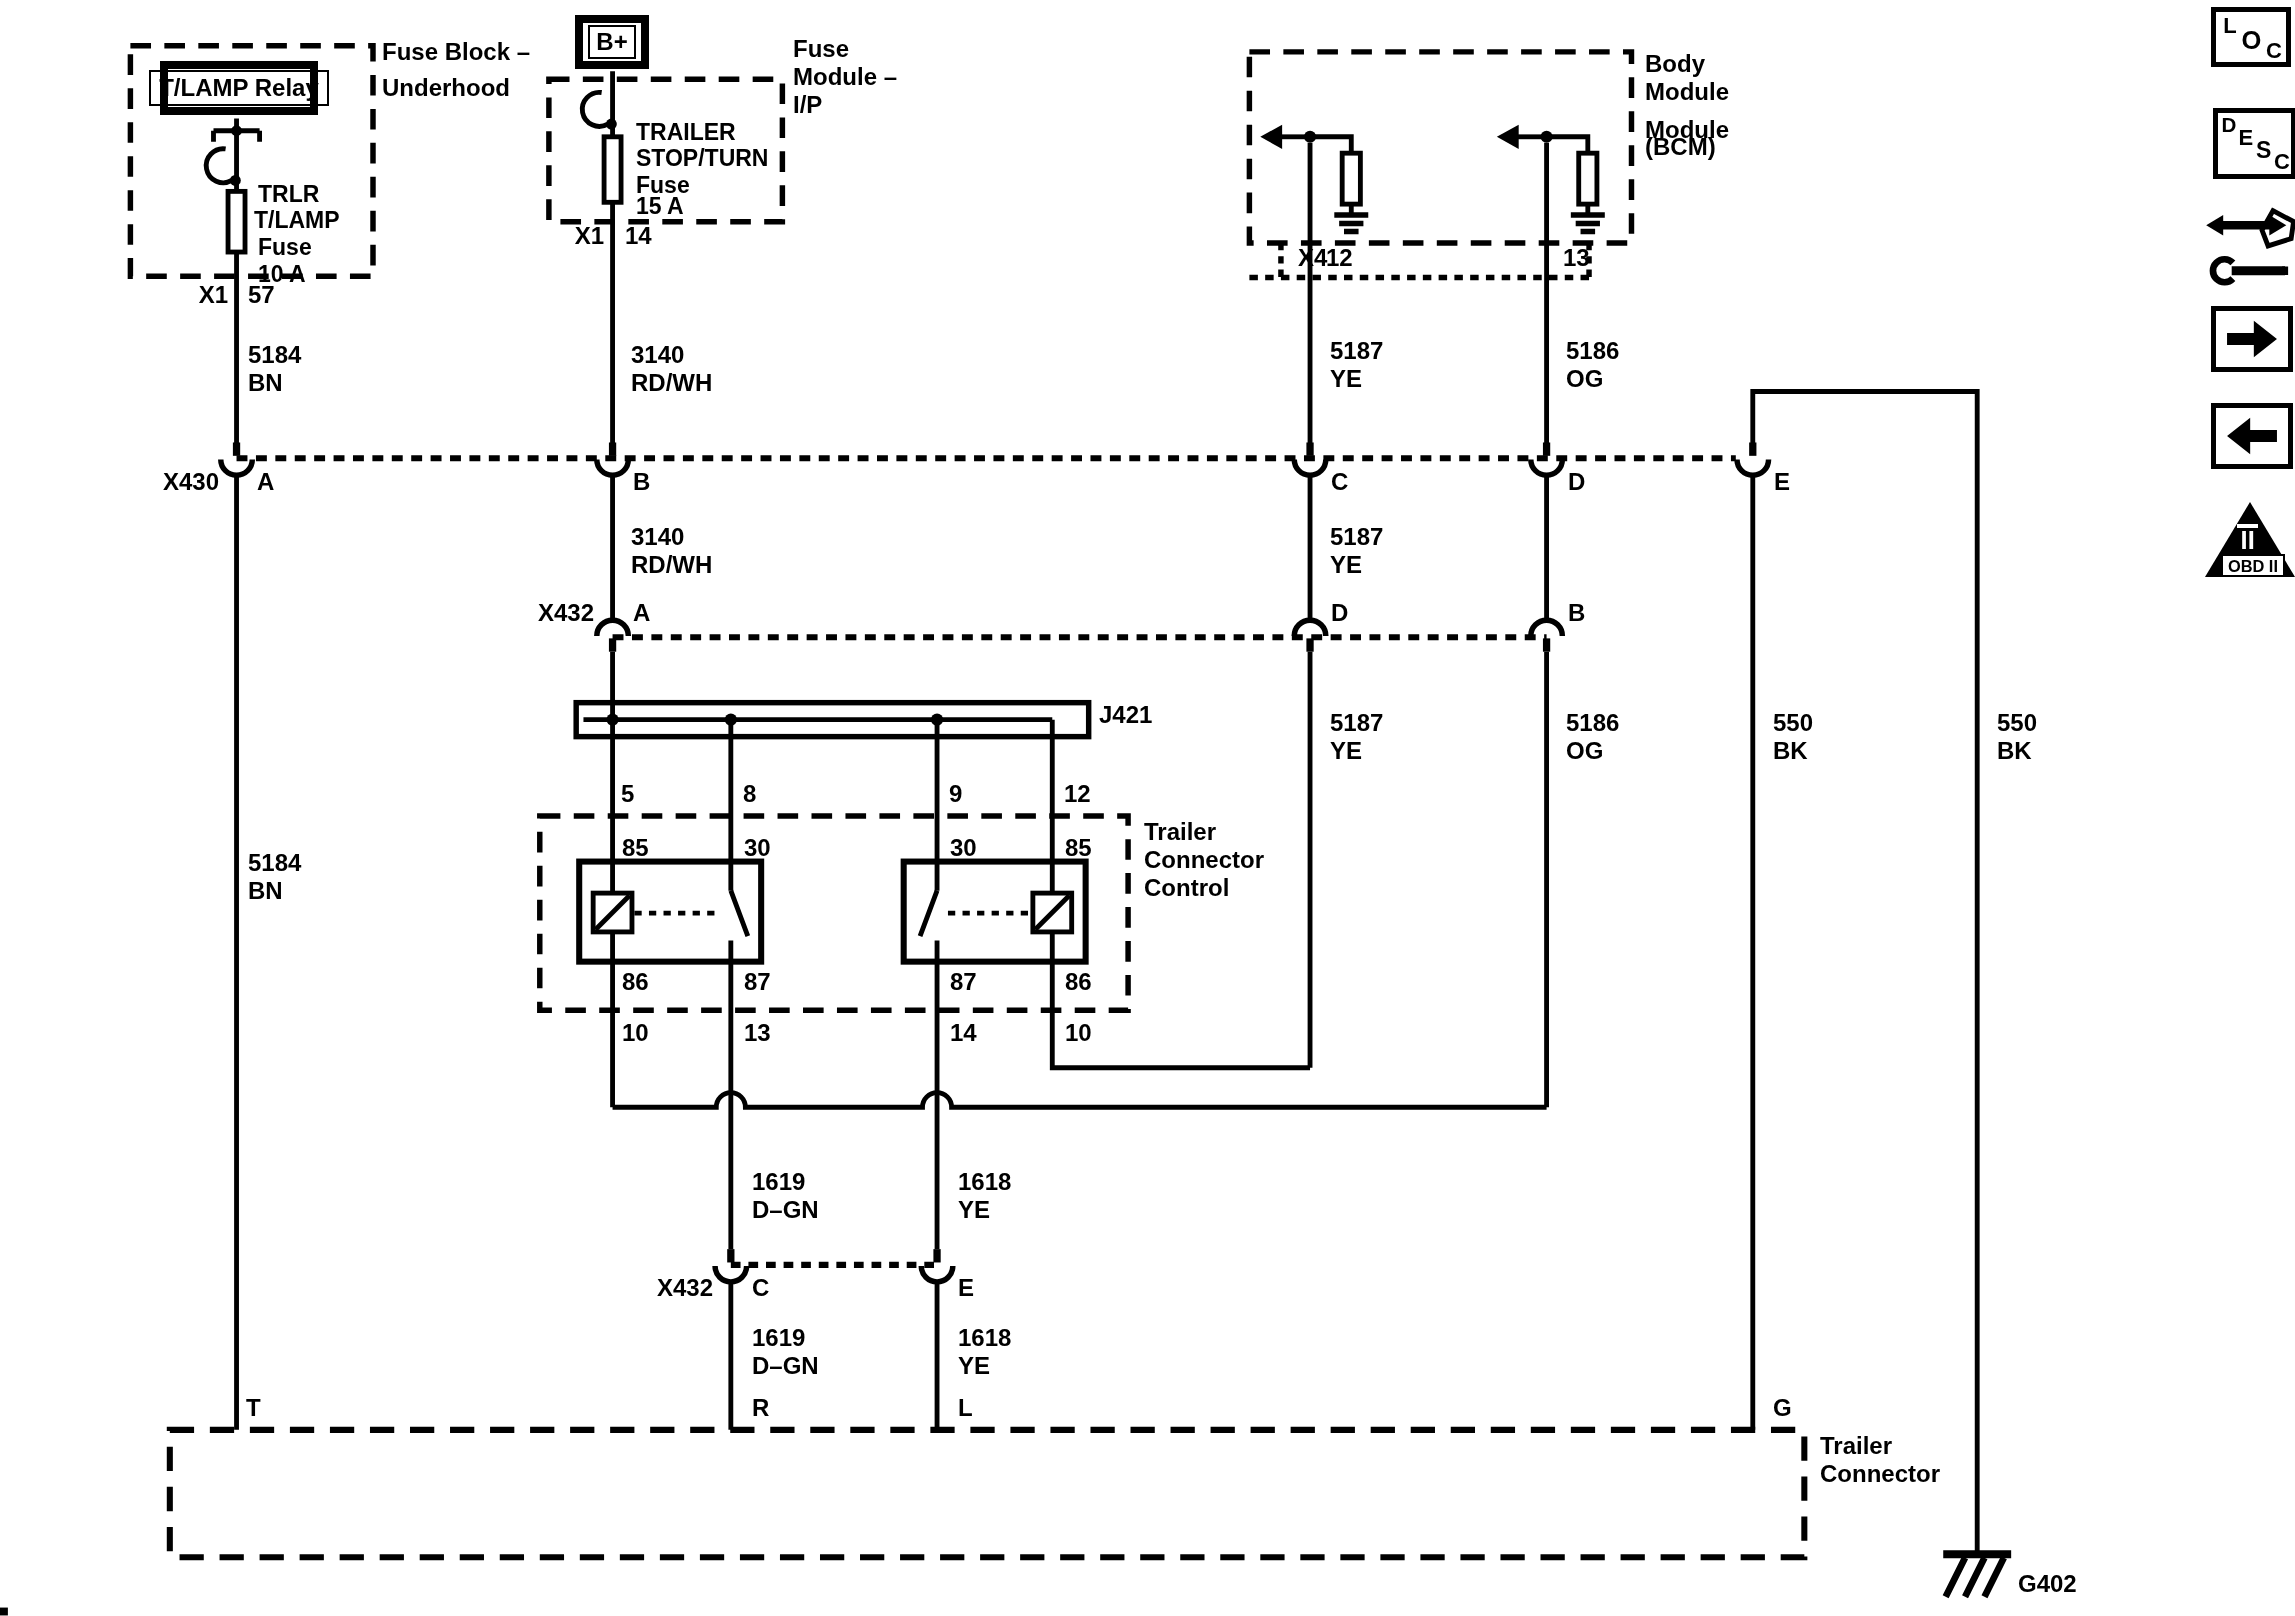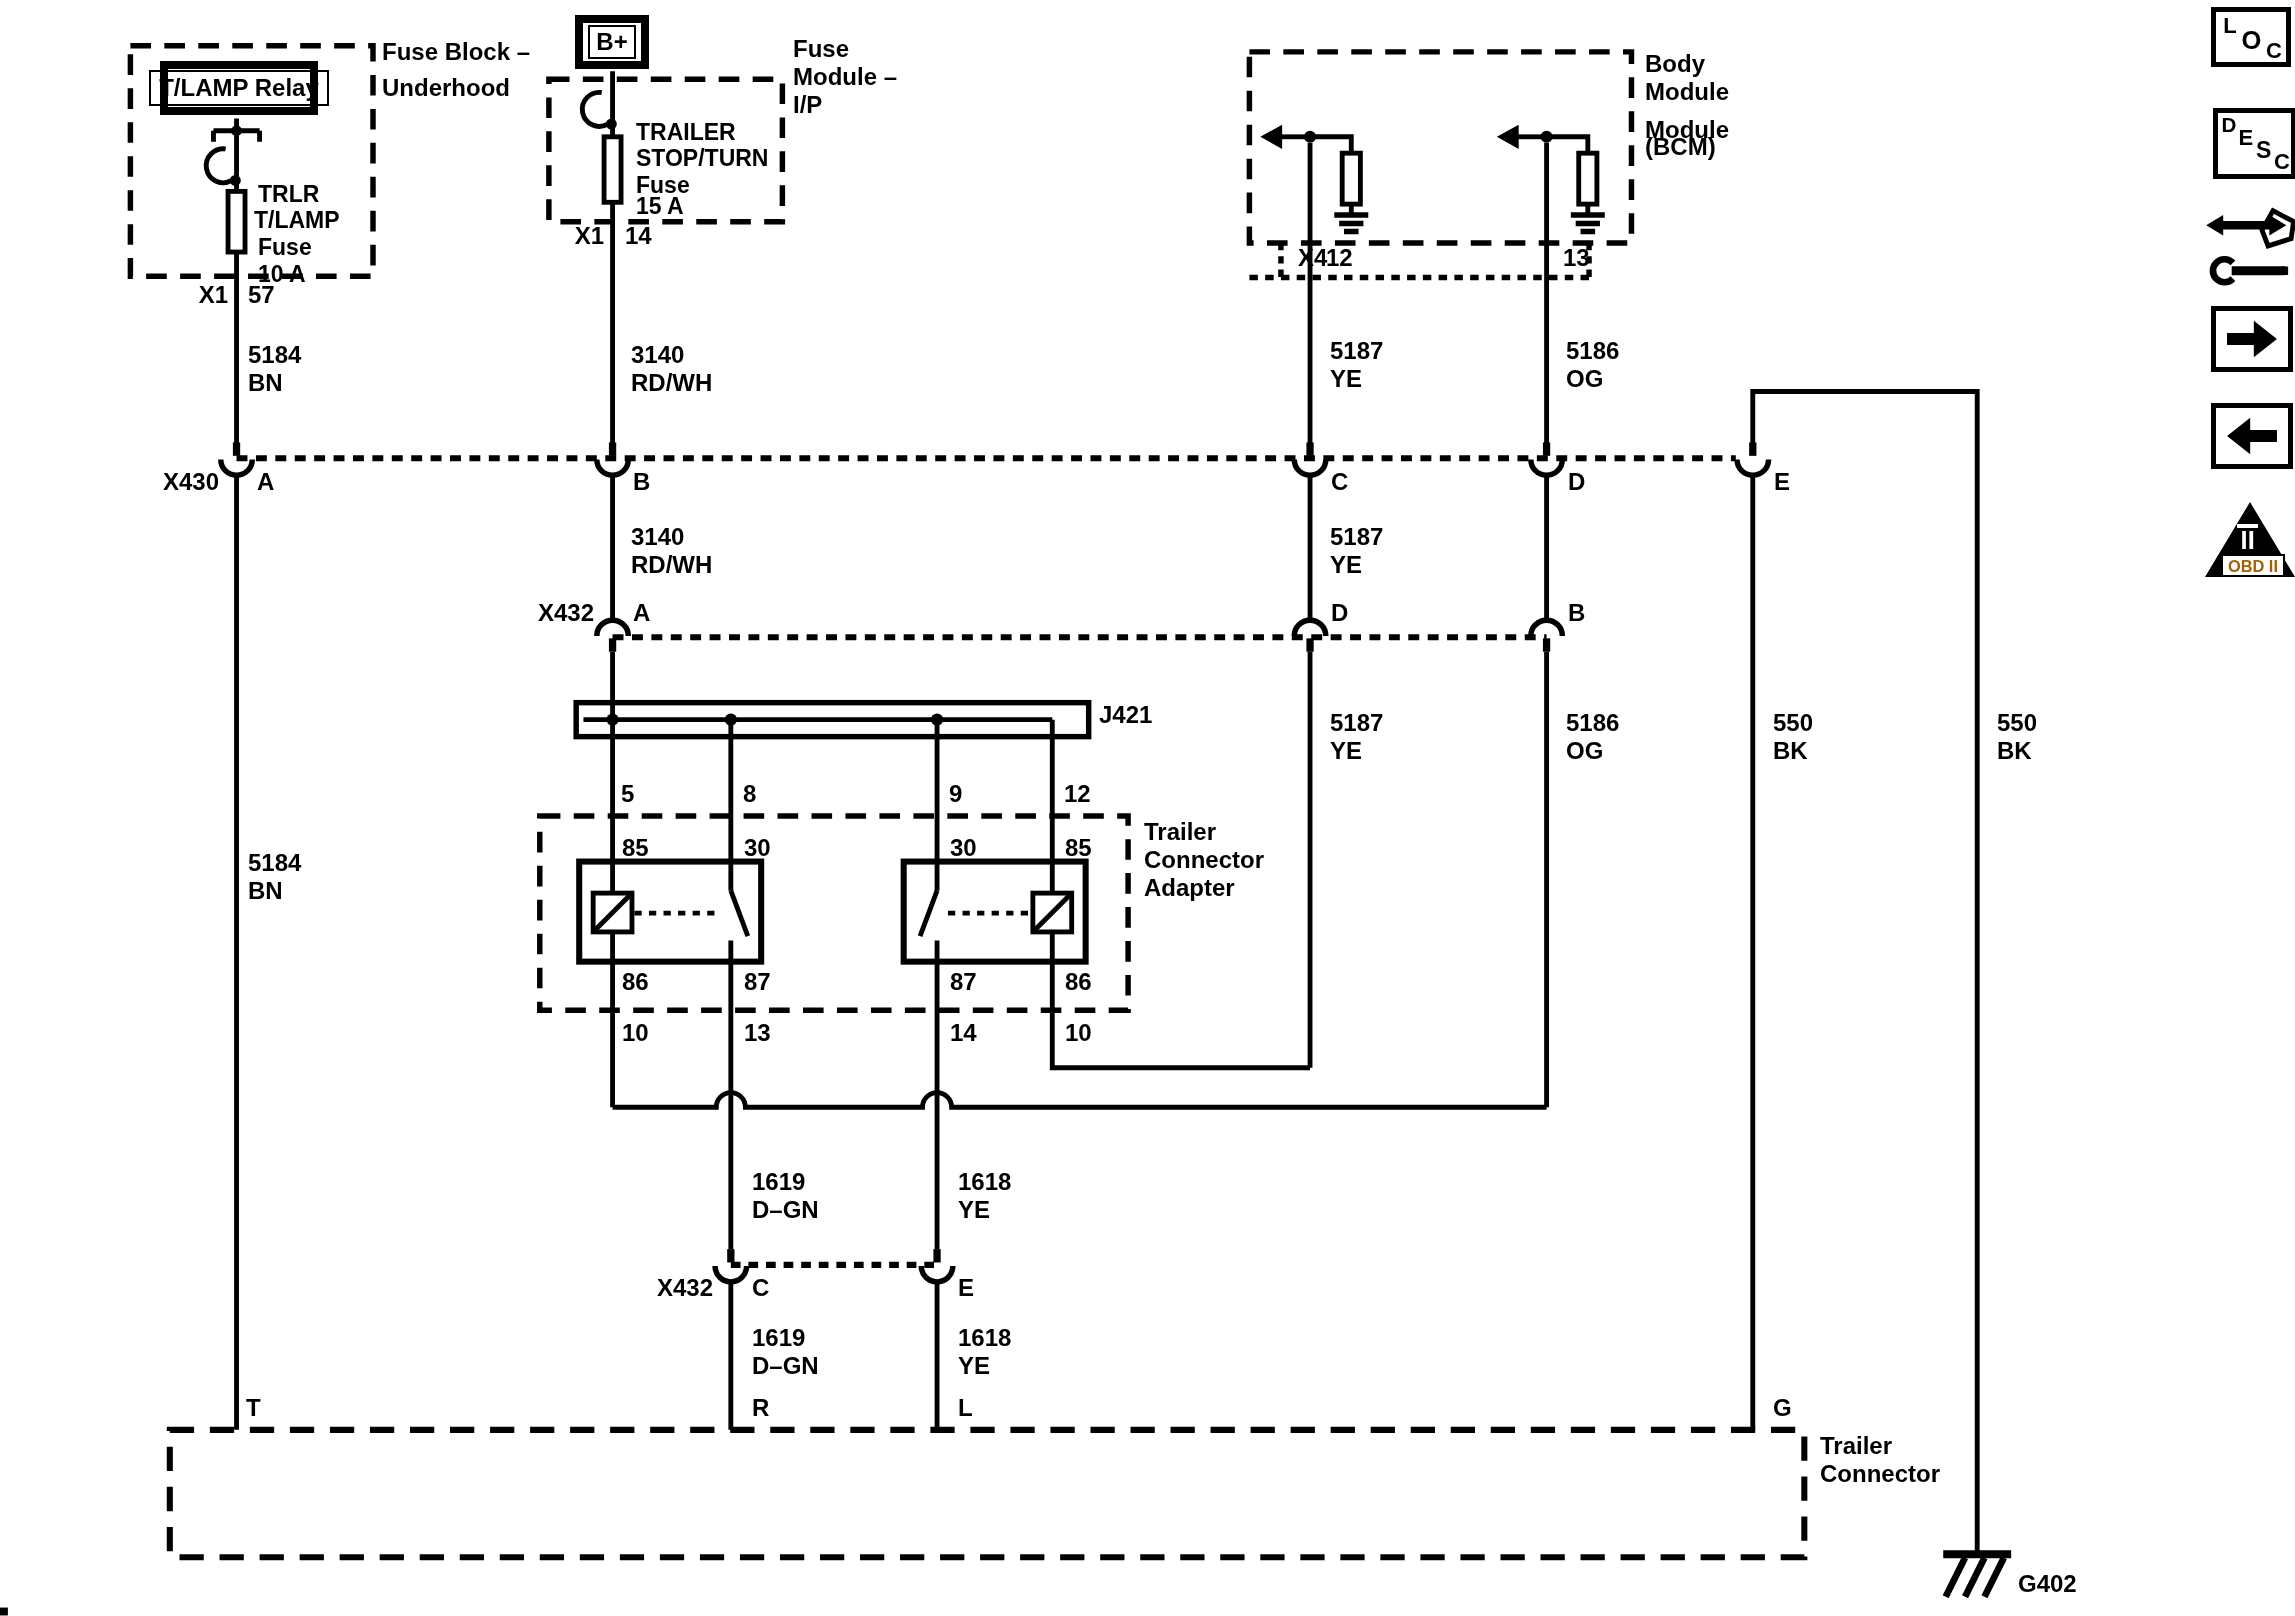--- a/index.html
+++ b/index.html
@@ -7,21 +7,21 @@
           font-family:"Liberation Sans","DejaVu Sans",sans-serif;color:#000;}
   #linework{position:absolute;left:0;top:0;}
   .lbl{position:absolute;font-size:24px;font-weight:bold;line-height:28px;white-space:nowrap;}
   .lbl2 span{display:block;}
   .rt{text-align:right;}
   .boldbox{position:absolute;border:8.5px solid #000;background:#fff;display:flex;align-items:center;justify-content:center;}
   .innerbox{border:2.4px solid #000;padding:2.4px 8.5px;font-size:24px;font-weight:bold;white-space:nowrap;}
   .sidebox{position:absolute;border:5.5px solid #000;background:#fff;}
   .obd-tri{position:absolute;width:0;height:0;border-left:45px solid transparent;border-right:45px solid transparent;border-bottom:75px solid #000;}
   .pillar{position:absolute;color:#fff;font-weight:bold;font-size:25.5px;line-height:25.5px;border-top:4.2px solid #fff;border-bottom:4.2px solid #fff;padding:0 3.6px;}
-  .obdlbl{position:absolute;background:#fff;border:2.4px solid #000;color:#a16207;font-weight:bold;font-size:16.4px;line-height:18px;padding:0.6px 4.9px;}
+  .obdlbl{position:absolute;background:#fff;border:2.4px solid #000;color:#000000;font-weight:bold;font-size:16.4px;line-height:18px;padding:0.6px 4.9px;}
   .diag{position:absolute;font-weight:bold;}
 </style>
 </head>
 <body>
 
 <div id="canvas">
 
 <svg id="linework" width="2295" height="1617" viewBox="0 0 3784 2665" stroke="#000" fill="none" stroke-width="8">
 
   <rect x="215" y="75" width="400" height="380" stroke-width="9" stroke-dasharray="34 22"></rect>
@@ -242,21 +242,21 @@
 <div class="lbl" style="left:622px;top:968px;">86</div>
 <div class="lbl" style="left:744px;top:968px;">87</div>
 <div class="lbl" style="left:950px;top:968px;">87</div>
 <div class="lbl" style="left:1065px;top:968px;">86</div>
 <div class="lbl" style="left:622px;top:1019px;">10</div>
 <div class="lbl" style="left:744px;top:1019px;">13</div>
 <div class="lbl" style="left:950px;top:1019px;">14</div>
 <div class="lbl" style="left:1065px;top:1019px;">10</div>
 <div class="lbl" style="left:1144px;top:818px;">Trailer</div>
 <div class="lbl" style="left:1144px;top:846px;">Connector</div>
-<div class="lbl" style="left:1144px;top:874px;">Adapter</div>
+<div class="lbl" style="left:1144px;top:874px;">Control</div>
 
 <div class="lbl lbl2" style="left:752px;top:1168px;">
   <span>1619</span>
       <span>D–GN</span>
     </div>
 <div class="lbl lbl2" style="left:958px;top:1168px;">
   <span>1618</span>
       <span>YE</span>
     </div>
 

